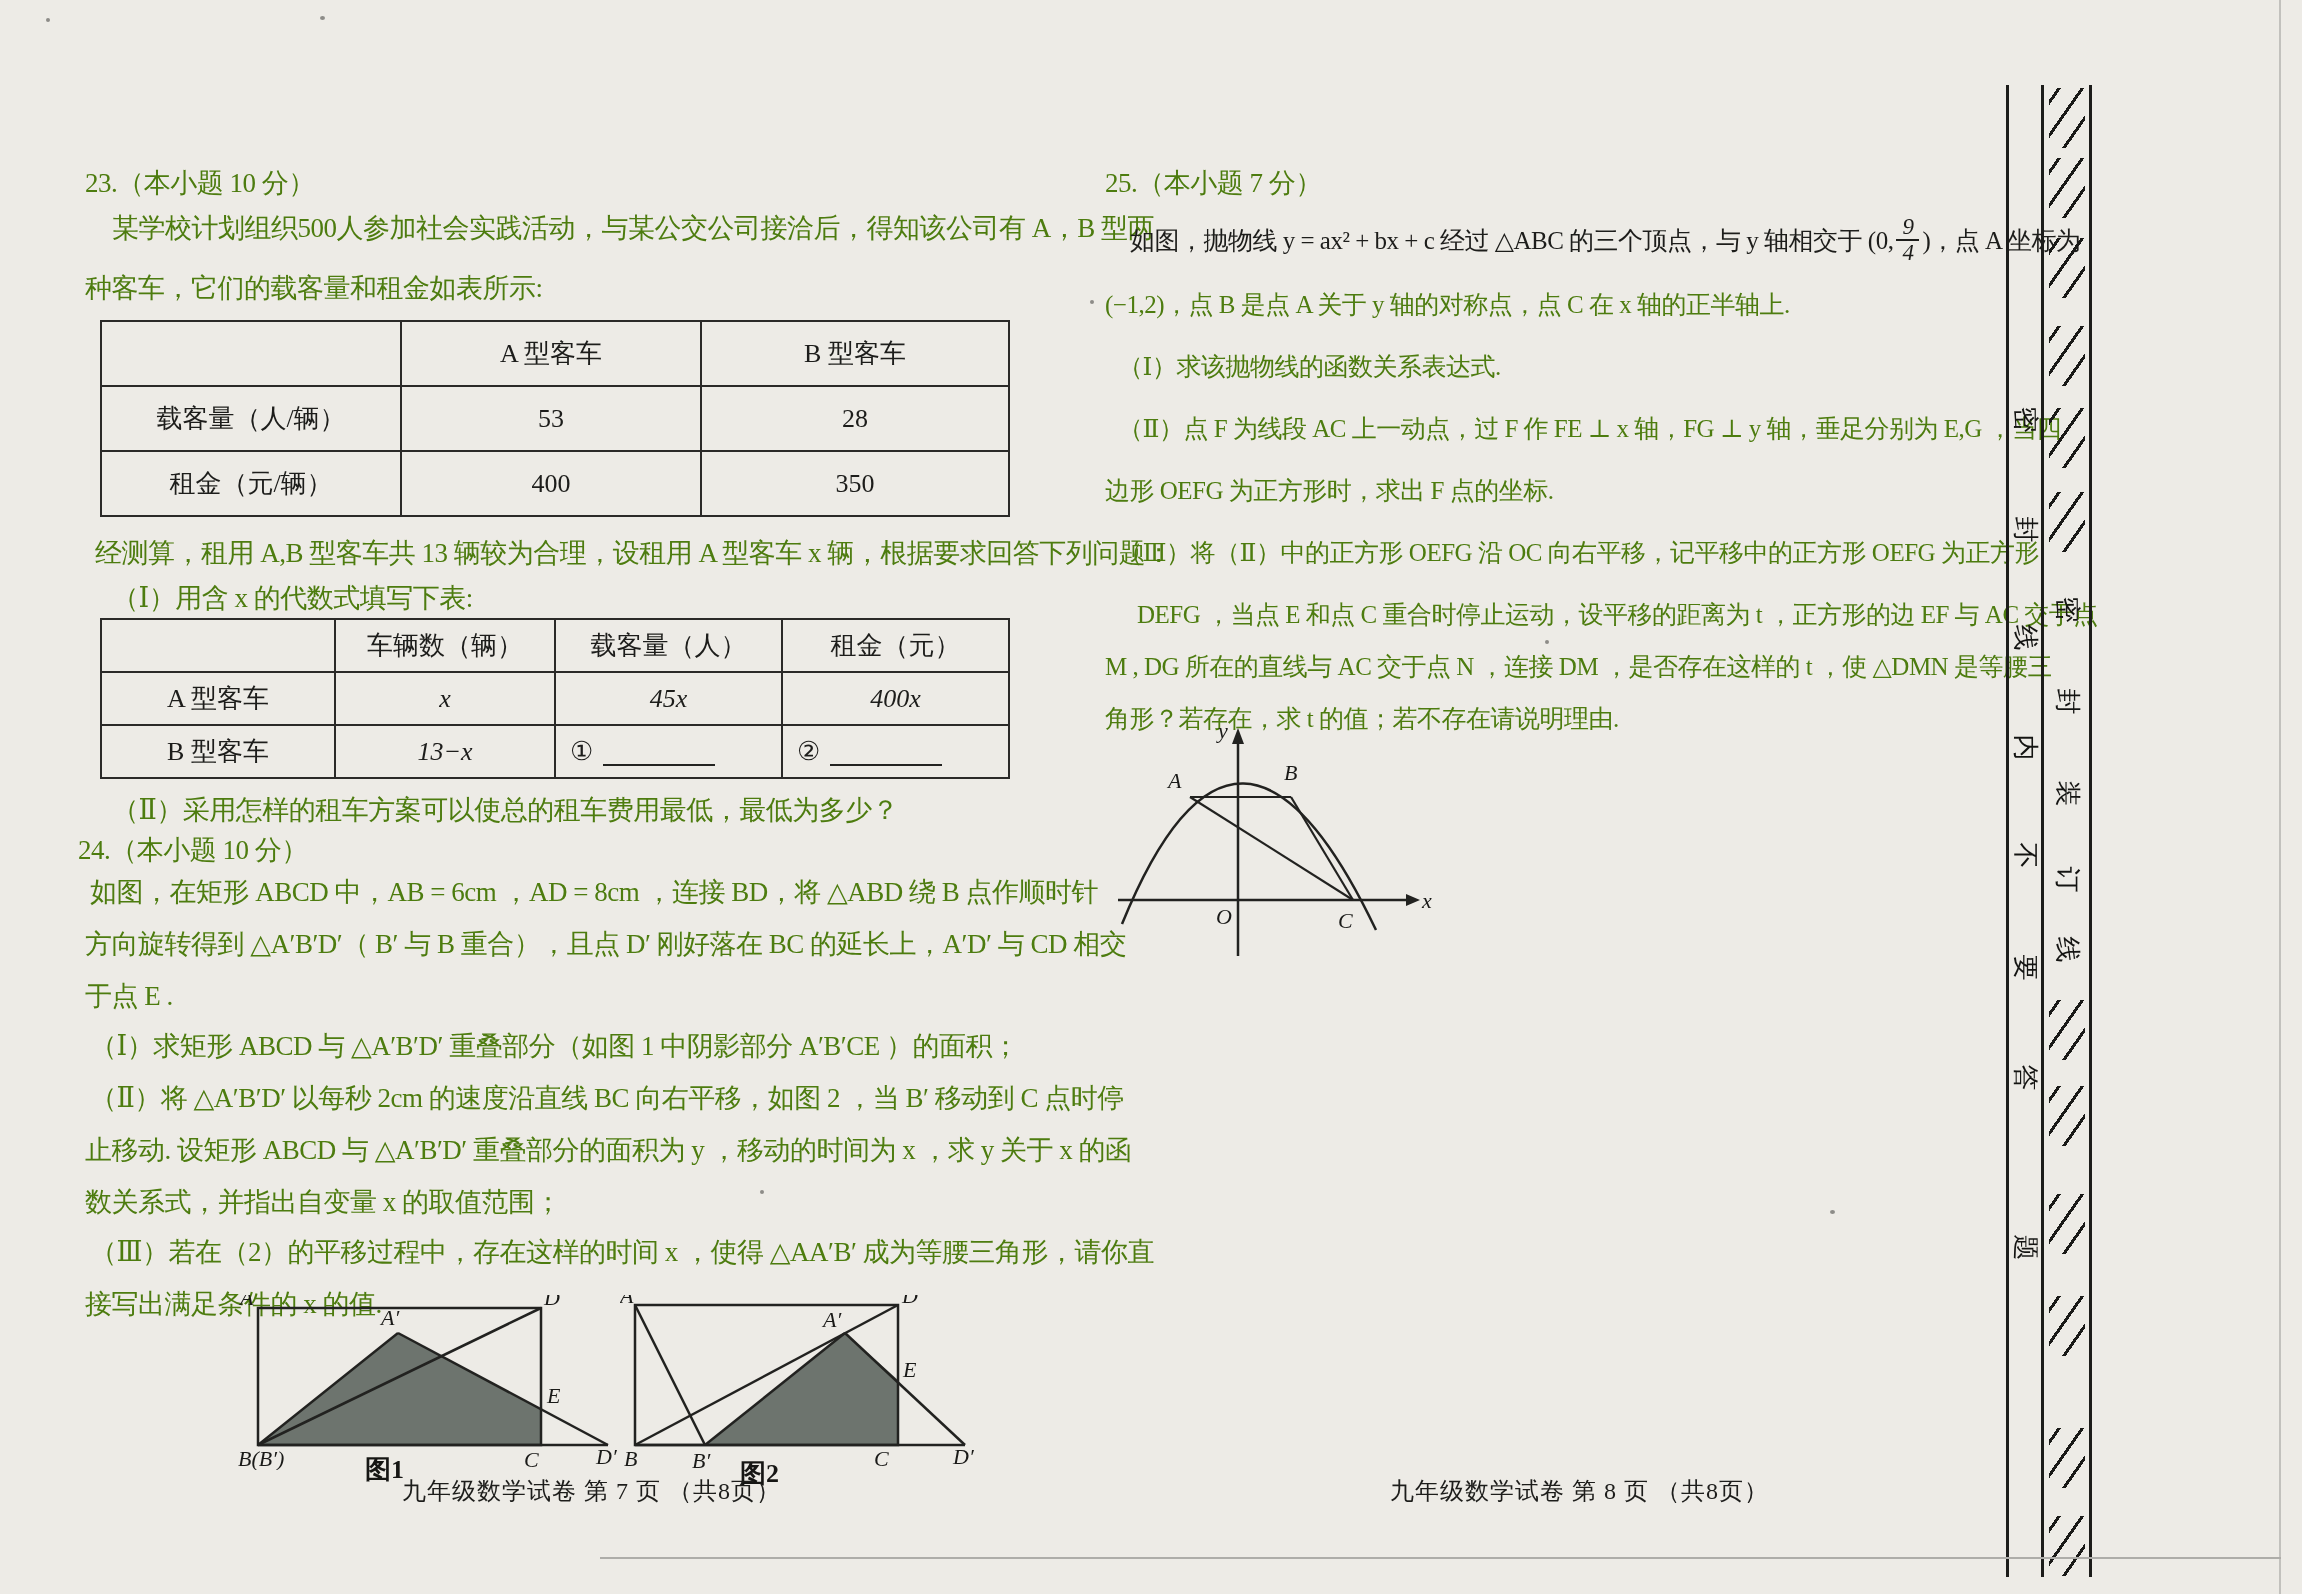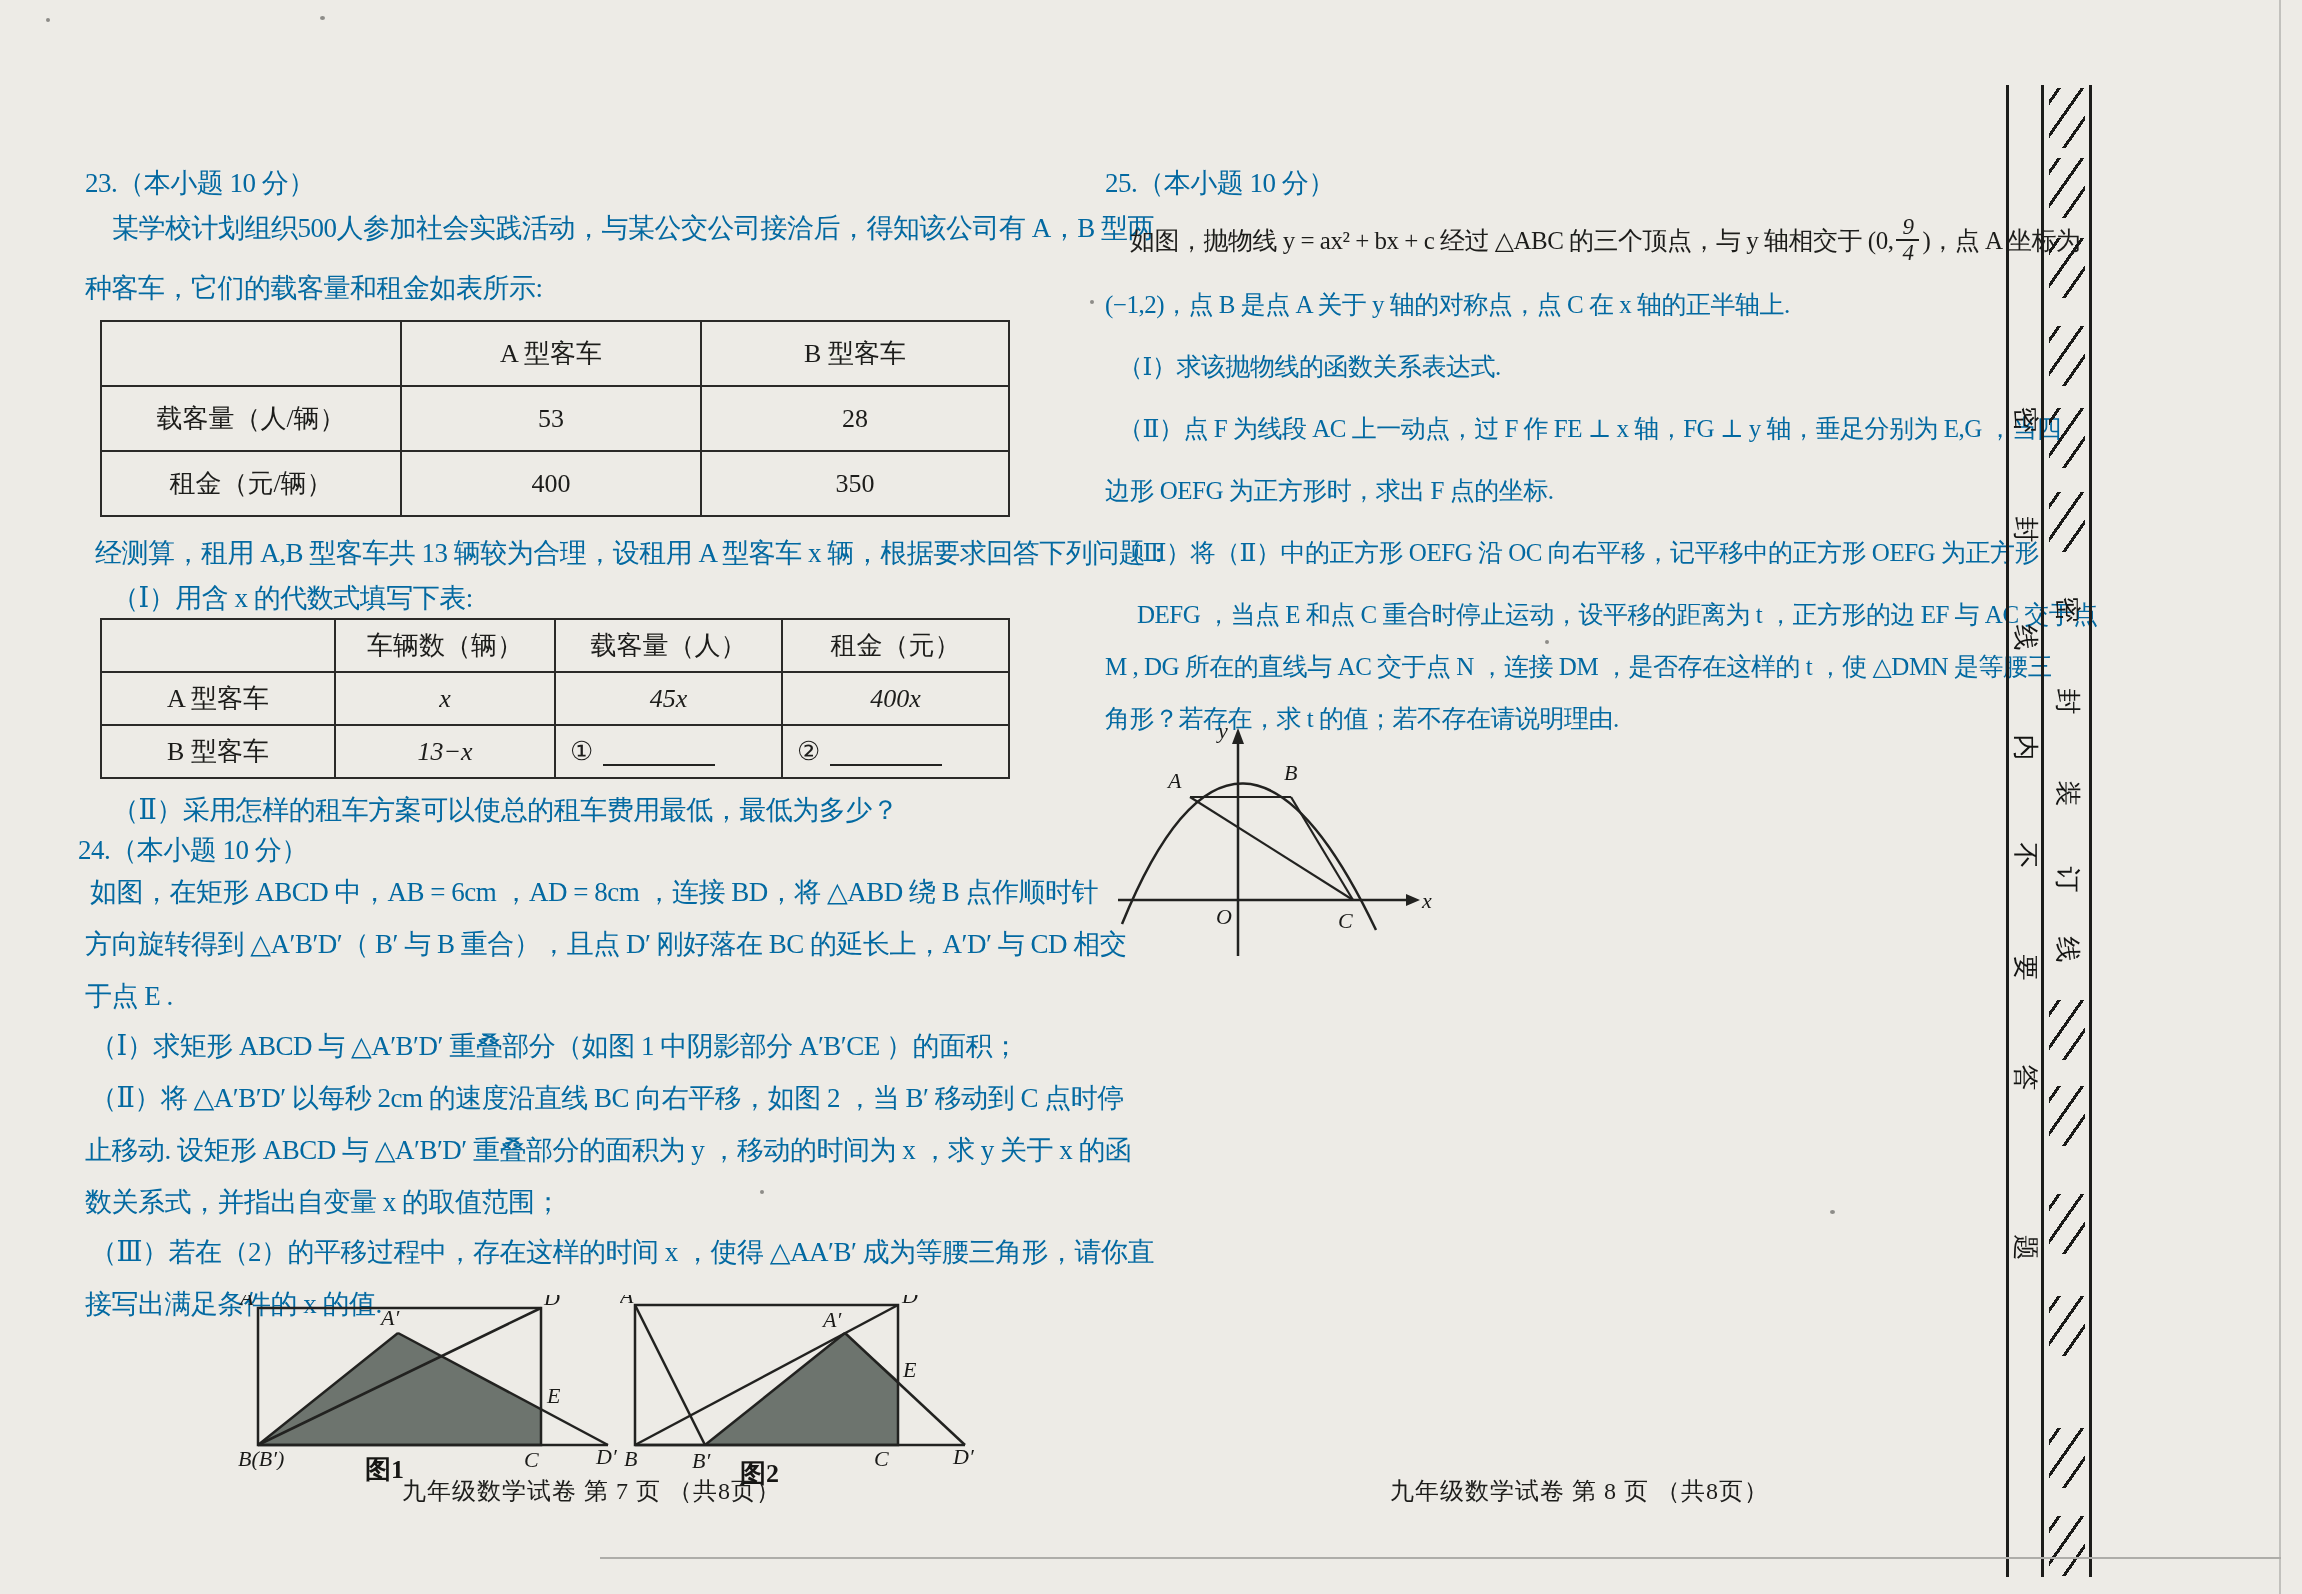--- a/index.html
+++ b/index.html
@@ -2,21 +2,21 @@
 <html><head>
 <meta charset="utf-8">
 <style>
   html,body{margin:0;padding:0;background:#d8d7d3;}
   .scan{
     position:relative; width:2302px; height:1594px; overflow:hidden;
     background:#edebe6;
     font-family:"Liberation Serif","DejaVu Serif",serif;
     color:#1d1d1b;
   }
-  .line{position:absolute; white-space:nowrap; font-size:27px; letter-spacing:-0.5px; color:#0369a1;}
+  .line{position:absolute; white-space:nowrap; font-size:27px; letter-spacing:-0.5px; color:#4d7c0f;}
   .r-line{font-size:25px;}
   .heading{font-size:27px;}
   .sheet-table{border-collapse:collapse; position:absolute; table-layout:fixed;}
   .sheet-table td{border:2px solid #2b2a28; text-align:center; font-size:26px; color:#1d1d1b; padding:0; overflow:hidden;}
   .t1 td{height:63px;}
   .t2 td{height:51px;}
   .math{font-style:italic;}
   .fill-cell{text-align:left !important; padding-left:14px !important;}
   .blank{display:inline-block; width:112px; border-bottom:2px solid #232321; height:1em; vertical-align:-6px; margin-left:10px;}
   .frac-line{position:absolute; display:flex; align-items:center; white-space:nowrap; font-size:25px; letter-spacing:-0.5px;}
@@ -161,21 +161,21 @@
       <text class="pt" x="333" y="169">D′</text>
     </svg>
     <div class="fig-caption" style="left:740px; top:1456px;">图2</div>
 
     <div class="footer" style="left:402px; top:1475px;">九年级数学试卷 第 7 页 （共8页）</div>
   </div>
 
   <div>
 
     <div>
-      <div class="line r-line heading" style="left:1105px; top:165px;">25.（本小题 10 分）</div>
+      <div class="line r-line heading" style="left:1105px; top:165px;">25.（本小题 7 分）</div>
 
       <div class="frac-line" style="left:1130px; top:205px; height:70px;">
         <span>如图，抛物线 y = ax² + bx + c 经过 △ABC 的三个顶点，与 y 轴相交于 (0,</span>
         <span class="frac">
           <span class="num">9</span>
           <span class="den">4</span>
         </span>
         <span>)，点 A 坐标为</span>
       </div>
 

